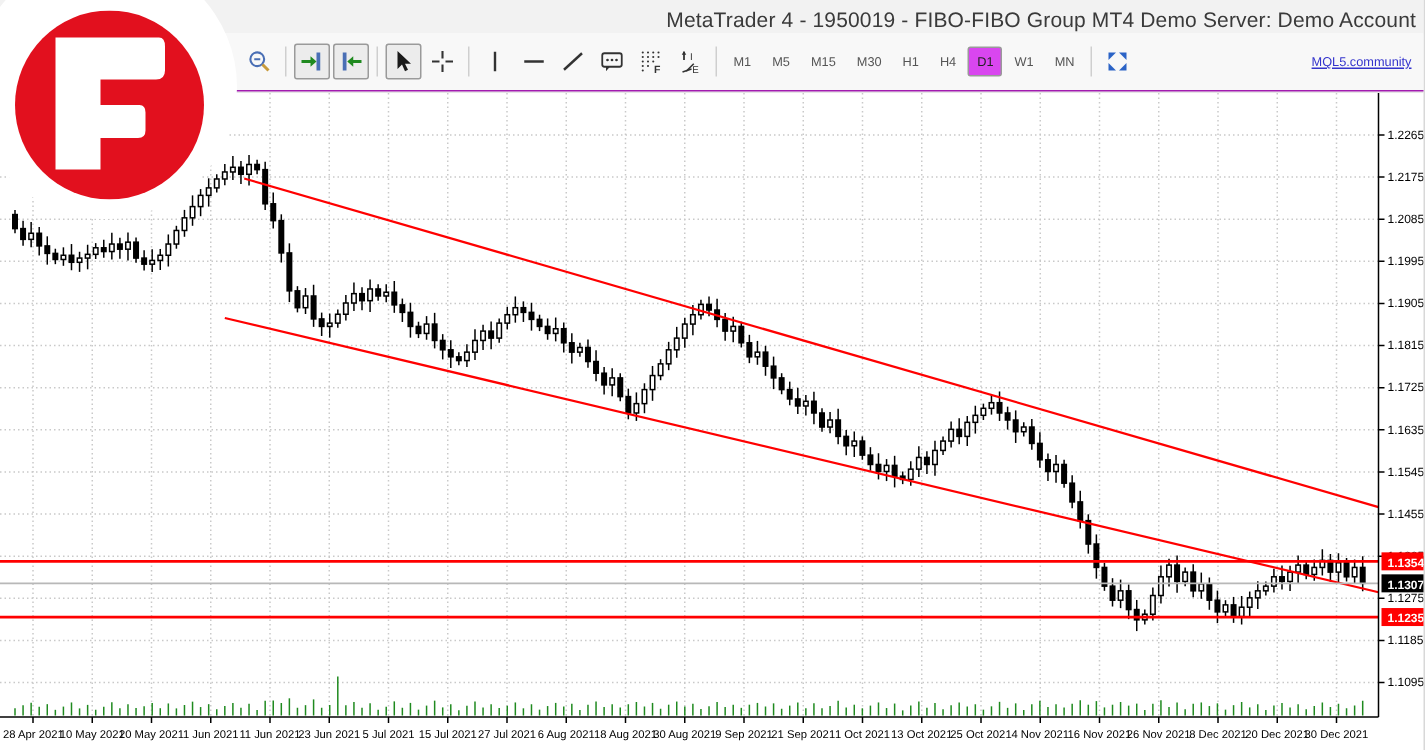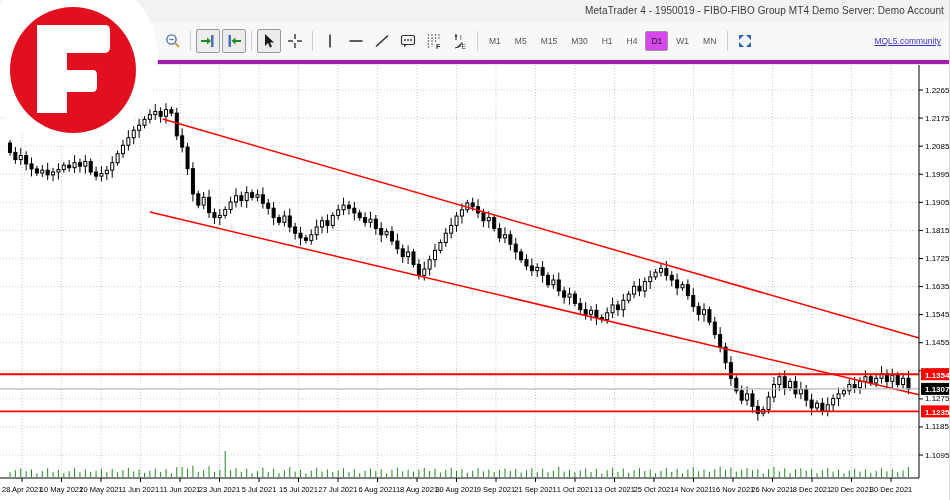--- a/index.html
+++ b/index.html
@@ -1,24 +1,24 @@
 <!DOCTYPE html>
 <html><head>
 <meta charset="utf-8">
 <style>
   html,body{margin:0;padding:0;background:#fff;font-family:"Liberation Sans",sans-serif;}
   #app{position:relative;width:950px;height:500px;background:#fff;overflow:hidden;
        border-right:1px solid #d8d8d8;box-sizing:border-box;}
   
   #titlebar{position:absolute;left:0;top:0;width:950px;height:22px;background:#f2f2f2;
             border-bottom:1px solid #e0e0e0;}
-  #title-text{position:absolute;right:6px;top:5px;font-size:10px;color:#3a3a3a;letter-spacing:.1px;}
+  #title-text{position:absolute;right:6px;top:5px;font-size:14px;color:#3a3a3a;letter-spacing:.1px;}
   
   #toolbar{position:absolute;left:0;top:22px;width:950px;height:38px;background:#f8f8f8;
-           border-bottom:4px solid #a21caf;box-shadow:0 1px 0 #e6e6e6;display:flex;align-items:center;}
+           border-bottom:1px solid #a21caf;box-shadow:0 1px 0 #e6e6e6;display:flex;align-items:center;}
   .tb-pad{width:160px;flex:0 0 auto;}
   .tb-btn{width:22px;height:22px;margin:0 1px;display:flex;align-items:center;justify-content:center;
           border:1px solid transparent;border-radius:2px;flex:0 0 auto;}
   .tb-btn.pressed{border:1px solid #9a9a9a;background:#ececec;}
   .tb-sep{width:1px;height:20px;background:#cfcfcf;margin:0 4px;flex:0 0 auto;}
   .tf-btn{font-size:8.5px;color:#555;padding:4px 5px;margin:0 1px;border:1px solid transparent;
           border-radius:2px;flex:0 0 auto;}
   .tf-btn.pressed{border:1px solid #9a9a9a;background:#d946ef;color:#222;}
   #mql-link{position:absolute;right:8px;top:36px;font-size:8.5px;color:#3333cc;}
   

